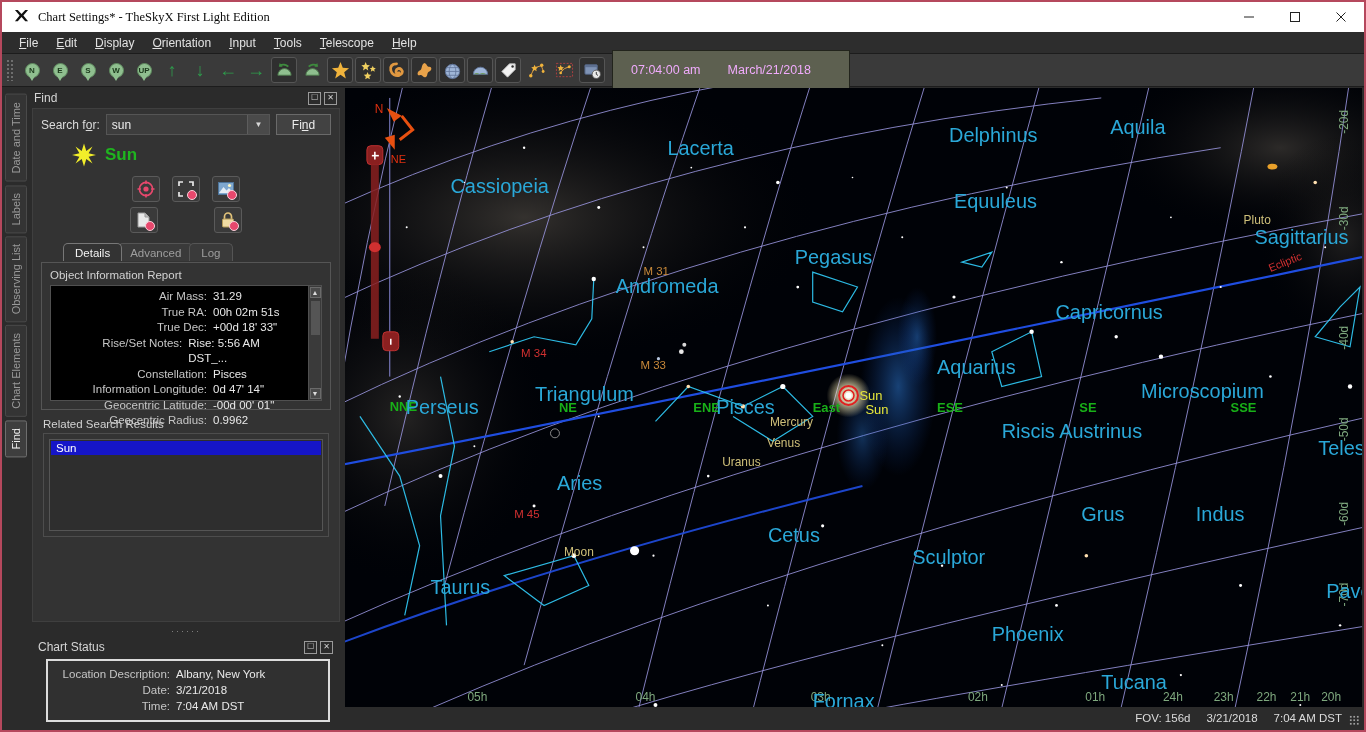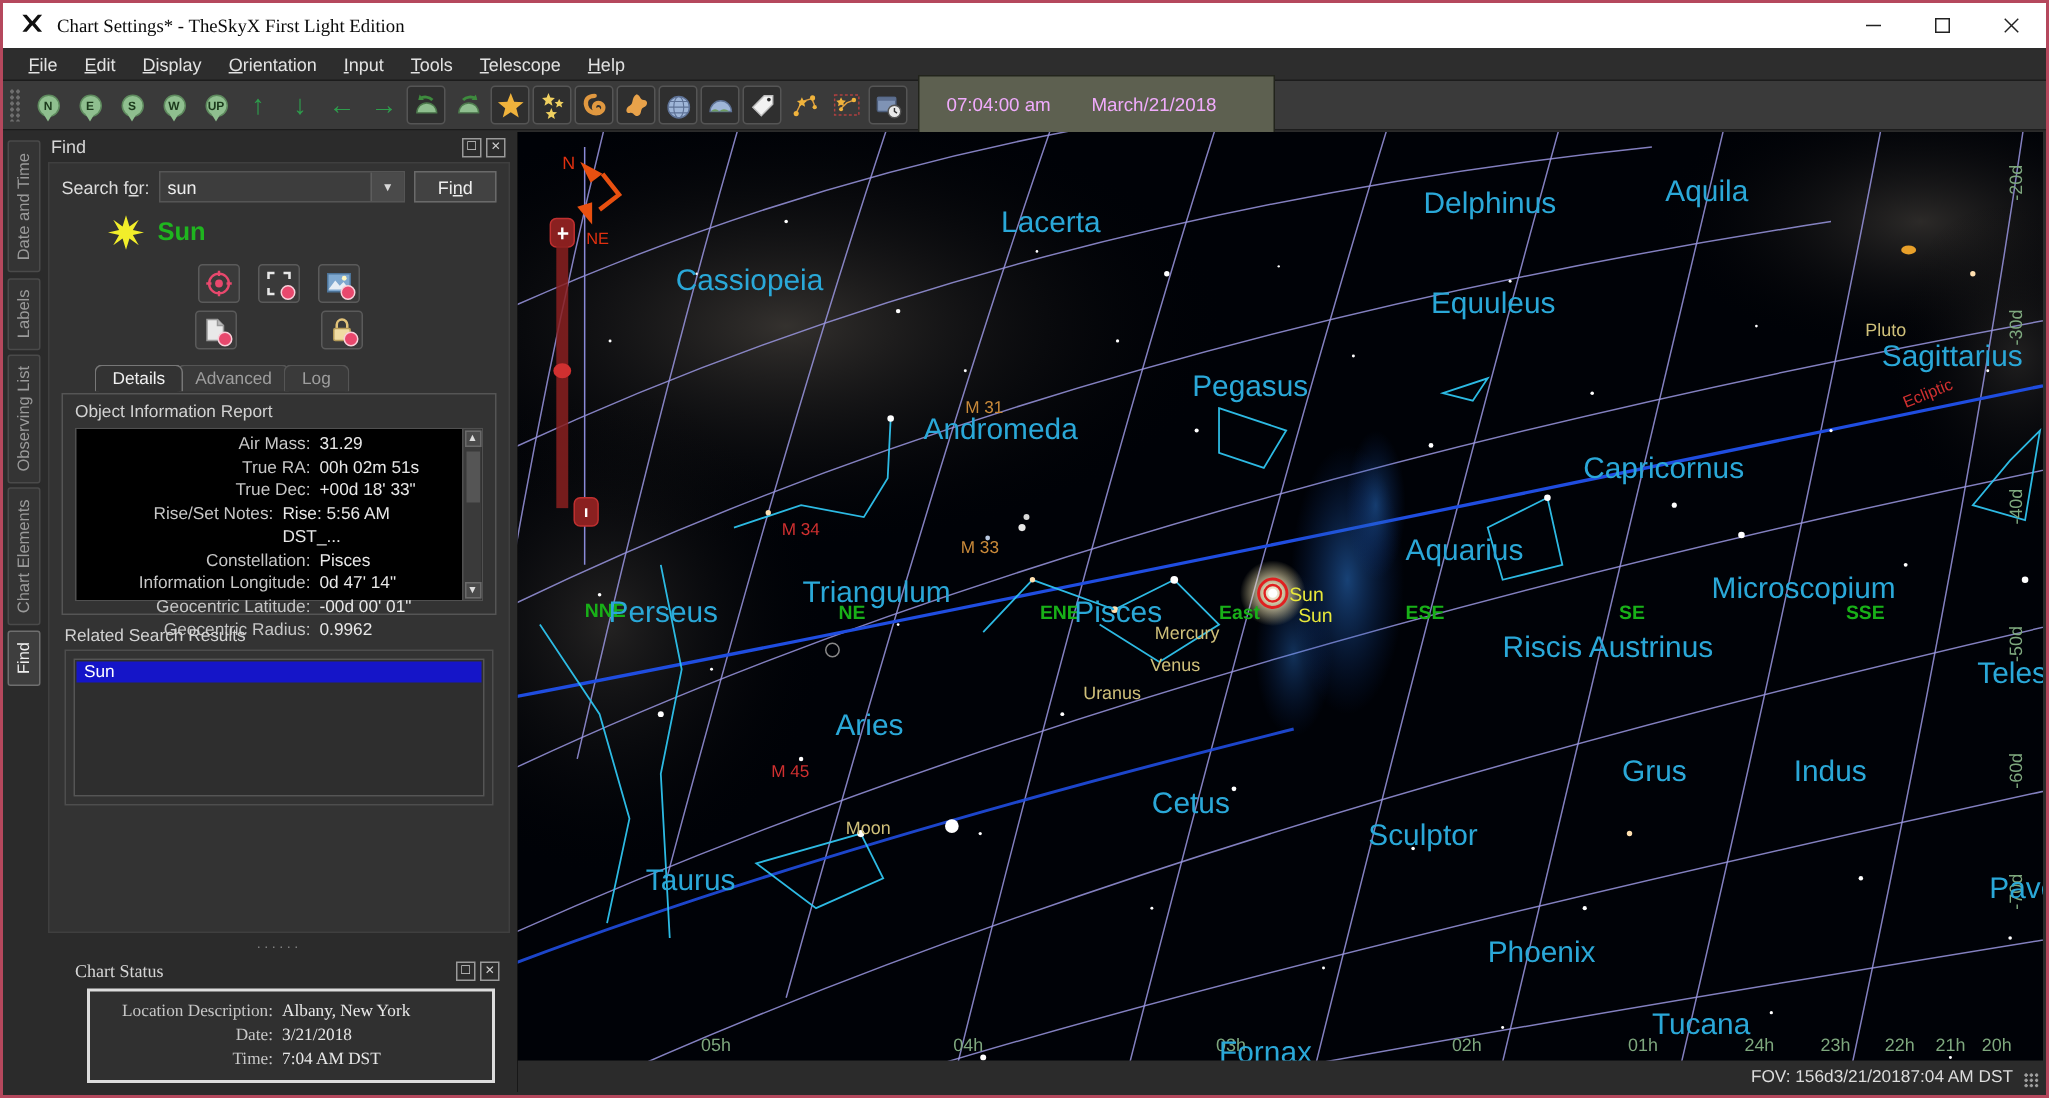--- a/index.html
+++ b/index.html
@@ -99,31 +99,31 @@
             font-size:7px; display:flex; align-items:center; justify-content:center; margin:1px 0; }
   #sthumb { width:9px; flex:0 0 34px; background:#555; margin:2px 0 auto 0; }
 
   #rsr-title { color:#d2d2d2; font-size:11.5px; margin:8px 0 3px 10px; }
   #rsr-outer { margin:0 10px; border:1px solid #4d4d4d; padding:5px; }
   #rsr-box { height:92px; background:#2e2e2e; border:1px solid #555; padding:1px; }
   .rsr-item { background:#1515c8; color:#ffffff; font-size:11.5px; padding:1px 5px; }
 
   #dotgrip { text-align:center; color:#8a8a8a; font-size:9px; letter-spacing:2px; padding:4px 0 1px 0; }
 
-  #statuspanel { margin:0 4px 6px 16px;font-family:Liberation Serif, serif; }
+  #statuspanel { margin:0 4px 6px 4px; }
   #statusbody { background:#303030; border:2px solid #dcdcdc; margin:2px 10px 0 14px; padding:5px 0 6px 0; }
   .st-row { display:flex; font-size:11.5px; line-height:16px; }
   .st-k { width:128px; text-align:right; color:#c6c6c6; padding-right:6px; }
   .st-v { color:#e8e8e8; }
 
   
   #sky { position:relative; flex:1; background:#000; overflow:hidden; margin-left:1px; }
   #skysvg { position:absolute; inset:0; }
   #skystatus { position:absolute; left:0; right:0; bottom:0; height:21px; background:#2b2b2b;
-               display:flex; align-items:center; justify-content:flex-end; 
+               display:flex; align-items:center; justify-content:flex-end; gap:16px;
                color:#dcdcdc; font-size:11.5px; padding-right:20px; }
   #resize-grip { position:absolute; right:3px; bottom:3px; width:10px; height:10px;
       background-image:radial-gradient(#a0a0a0 38%, transparent 40%); background-size:3.5px 3.5px; }
 
   .cname { fill:#2aa8d8; font-size:20px; font-family:"Liberation Sans", sans-serif; }
   .dirlbl { fill:#18b018; font-size:13px; font-weight:bold; font-family:"Liberation Sans", sans-serif; }
   .ralbl { fill:#7ea87e; font-size:12px; font-family:"Liberation Sans", sans-serif; }
   .declbl { fill:#7ea87e; font-size:12px; font-family:"Liberation Sans", sans-serif; }
   .mlbl { fill:#c98a3a; font-size:11.5px; font-family:"Liberation Sans", sans-serif; }
   .mlbl.red { fill:#d03030; }

